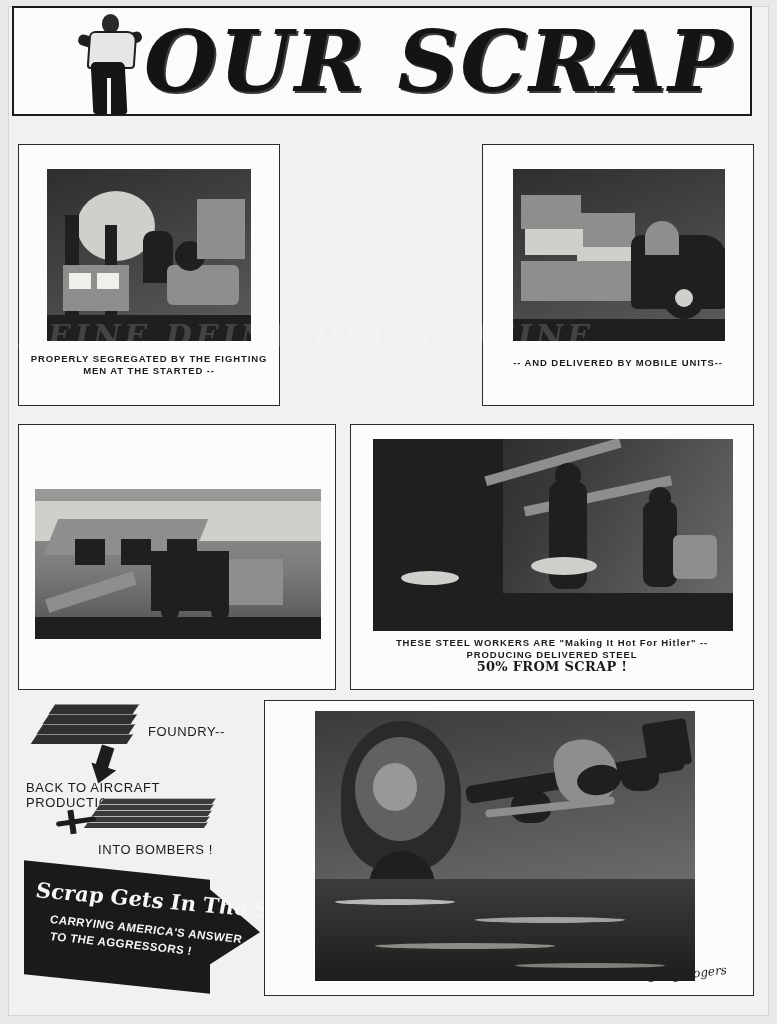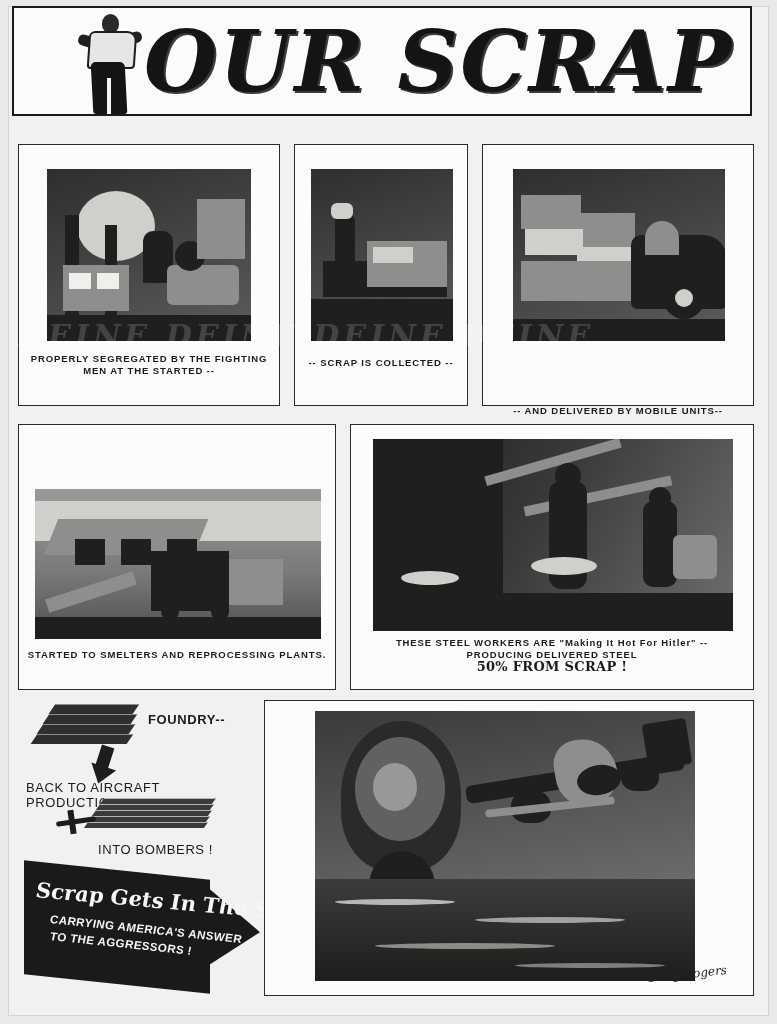--- a/index.html
+++ b/index.html
@@ -127,21 +127,21 @@
   #frame1 { left: 18px;  top: 144px; width: 262px; height: 262px; }
   #art1   { left: 28px;  top: 24px;  width: 204px; height: 172px; }
   #cap1   { top: 208px; }
 
   #frame2 { left: 294px; top: 144px; width: 174px; height: 262px; }
   #art2   { left: 16px;  top: 24px;  width: 142px; height: 172px; }
   #cap2   { top: 212px; }
 
   #frame3 { left: 482px; top: 144px; width: 272px; height: 262px; }
   #art3   { left: 30px;  top: 24px;  width: 212px; height: 172px; }
-  #cap3   { top: 212px; margin-top: 48px; }
+  #cap3   { top: 212px; }
 
   
   #frame4 { left: 18px;  top: 424px; width: 318px; height: 266px; }
   #art4   { left: 16px;  top: 64px;  width: 286px; height: 150px; }
   #cap4   { top: 224px; }
 
   #frame5 { left: 350px; top: 424px; width: 404px; height: 266px; }
   #art5   { left: 22px;  top: 14px;  width: 360px; height: 192px; }
   #cap5   { top: 212px; }
 
@@ -152,21 +152,21 @@
   
   .lcol { position: absolute; left: 14px; top: 700px; width: 244px; height: 300px; }
 
   .lbl {
     position: absolute;
     font-family: "Liberation Sans", sans-serif;
     font-size: 13px;
     letter-spacing: 0.6px;
     color: #1b1b1b;
   }
-  #lbl-foundry { left: 134px; top: 12px; font-weight: bold; }
+  #lbl-foundry { left: 134px; top: 24px; }
   #lbl-back    { left: 12px;  top: 80px; }
   #lbl-bomb    { left: 84px;  top: 142px; }
 
   
   .ingots { position: absolute; left: 12px; top: 4px; width: 112px; height: 46px; }
   .ingots i {
     position: absolute; display: block;
     height: 9px; background: #2f2f2f; border-top: 1px solid #8d8d8d;
     transform: skewX(-34deg);
   }
@@ -326,35 +326,20 @@
       <div class="blk" style="left:128px;top:72px;width:30px;height:30px;border-radius:50%;"></div>
       <div class="blk" style="left:0;top:146px;width:204px;height:26px;"></div>
       <div class="gry" style="left:150px;top:30px;width:48px;height:60px;"></div>
     </div>
     <div class="caption" id="cap1">
       <div>PROPERLY SEGREGATED BY THE FIGHTING</div>
       <div>MEN AT THE STARTED --</div>
     </div>
   </div>
 
-  <div class="frame" id="frame2">
-    <div class="art" id="art2">
-      <div class="sky-dark"></div>
-      <div class="gry" style="left:56px;top:72px;width:80px;height:50px;"></div>
-      <div class="lgt" style="left:62px;top:78px;width:40px;height:16px;"></div>
-      <div class="blk" style="left:56px;top:118px;width:80px;height:10px;"></div>
-      <div class="blk" style="left:24px;top:46px;width:20px;height:50px;border-radius:6px;"></div>
-      <div class="lgt" style="left:20px;top:34px;width:22px;height:16px;border-radius:6px;"></div>
-      <div class="blk" style="left:12px;top:92px;width:44px;height:36px;"></div>
-      <div class="blk" style="left:0;top:130px;width:142px;height:42px;"></div>
-    </div>
-    <div class="caption" id="cap2">
-      <div>-- SCRAP IS COLLECTED --</div>
-    </div>
-  </div>
 
   <div class="frame" id="frame3">
     <div class="art" id="art3">
       <div class="sky-dark"></div>
       <div class="gry" style="left:8px;top:26px;width:60px;height:34px;"></div>
       <div class="gry" style="left:62px;top:44px;width:60px;height:34px;"></div>
       <div class="lgt" style="left:12px;top:60px;width:58px;height:26px;"></div>
       <div class="lgt" style="left:64px;top:78px;width:58px;height:26px;"></div>
       <div class="gry" style="left:8px;top:92px;width:118px;height:40px;"></div>
       <div class="blk" style="left:118px;top:66px;width:96px;height:74px;border-radius:10px 24px 6px 6px;"></div>
@@ -377,21 +362,20 @@
       <div class="blk" style="left:86px;top:50px;width:30px;height:26px;"></div>
       <div class="blk" style="left:132px;top:50px;width:30px;height:26px;"></div>
       <div class="blk" style="left:116px;top:62px;width:78px;height:60px;"></div>
       <div class="gry" style="left:194px;top:70px;width:54px;height:46px;"></div>
       <div class="blk" style="left:126px;top:114px;width:18px;height:18px;border-radius:50%;"></div>
       <div class="blk" style="left:176px;top:114px;width:18px;height:18px;border-radius:50%;"></div>
       <div class="gry" style="left:10px;top:96px;width:92px;height:14px;transform:rotate(-18deg);"></div>
       <div class="blk" style="left:0;top:128px;width:286px;height:22px;"></div>
     </div>
     <div class="caption" id="cap4">
-      <div>STARTED TO SMELTERS AND REPROCESSING PLANTS.</div>
     </div>
   </div>
 
   <div class="frame" id="frame5">
     <div class="art" id="art5">
       <div class="sky-dark" style="background:linear-gradient(120deg,#1e1e1e 0%,#3a3a3a 45%,#6e6e6c 100%);"></div>
       <div class="blk" style="left:0;top:0;width:130px;height:192px;"></div>
       <div class="gry" style="left:110px;top:18px;width:140px;height:10px;transform:rotate(-16deg);"></div>
       <div class="gry" style="left:150px;top:52px;width:150px;height:10px;transform:rotate(-12deg);"></div>
       <div class="blk" style="left:78px;top:50px;width:34px;height:100px;border-radius:10px;"></div>

